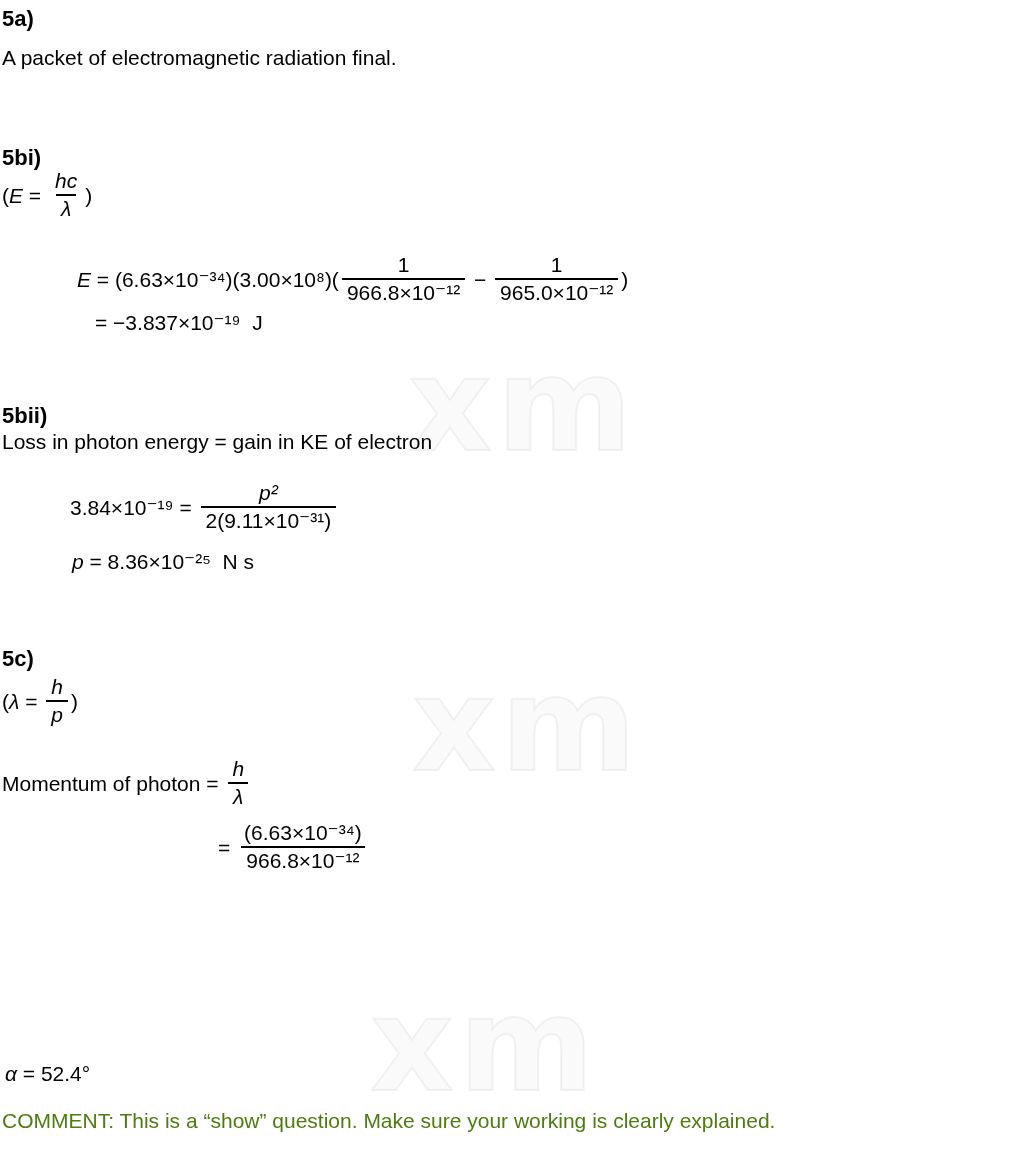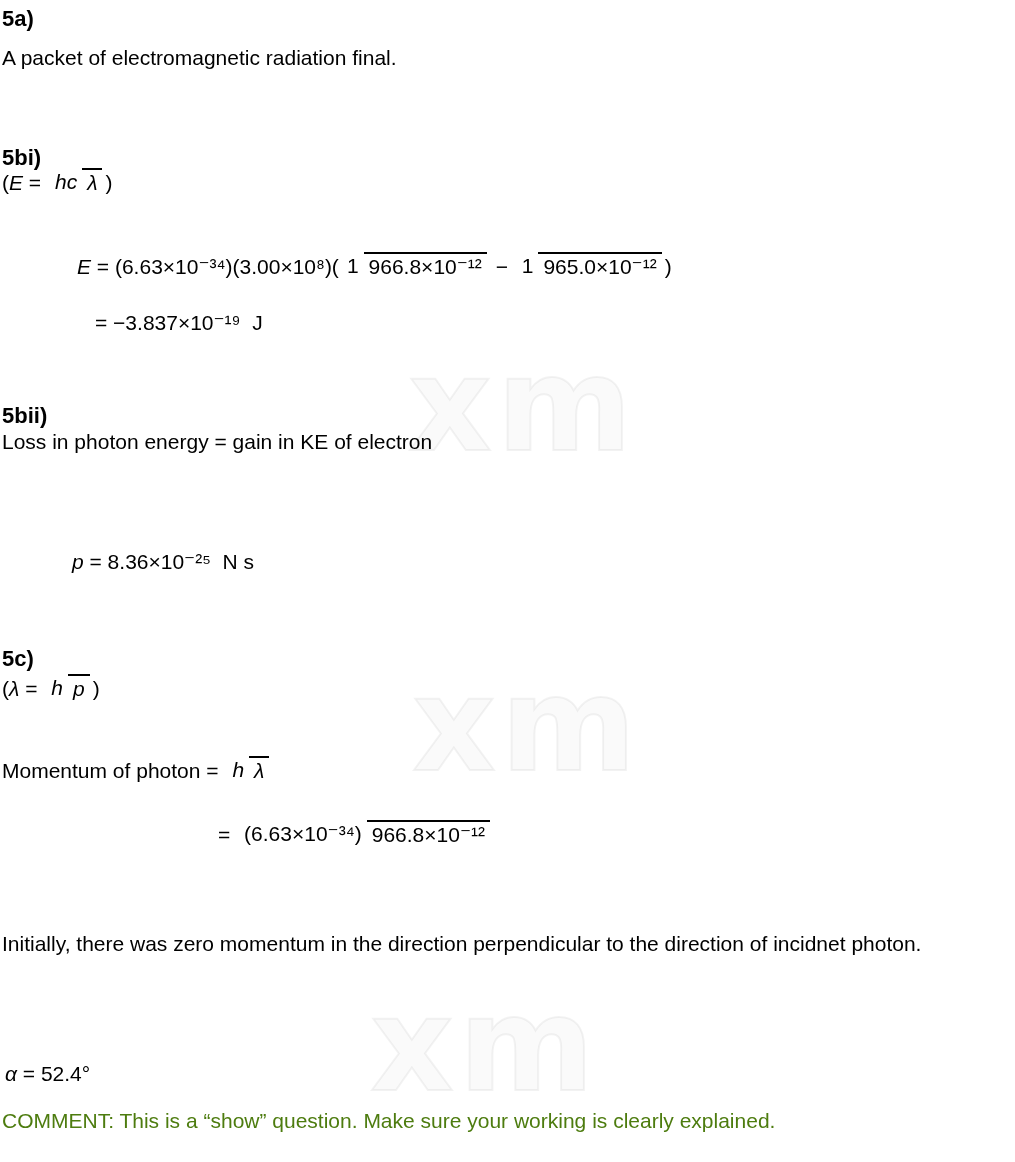--- a/index.html
+++ b/index.html
@@ -27,21 +27,21 @@
   }
   .mrow{
     position:absolute;
     display:flex;
     align-items:center;
     white-space:pre;
     line-height:1.2;
   }
   .frac{
     display:inline-flex;
-    flex-direction:row;
+    flex-direction:column;
     align-items:center;
     text-align:center;
     margin:0 3px;
     line-height:1.25;
   }
   .frac .num{padding:0 5px;}
   .frac .den{border-top:2px solid #000;padding:0 5px;}
   .it{font-style:italic;}
   .comment{color:#4d7c0f;}
   .wm{
@@ -95,20 +95,27 @@
       <span class="den">965.0×10⁻¹²</span>
     </span>
     <span>)</span>
   </div>
 
   <div class="line" style="top:311px;left:95px">= −3.837×10⁻¹⁹  J</div>
 
   <div class="h" style="top:403px">5bii)</div>
   <div class="line" style="top:430px;left:2px">Loss in photon energy = gain in KE of electron</div>
 
+  <div class="mrow" style="top:480px;left:70px">
+    <span>3.84×10⁻¹⁹ = </span>
+    <span class="frac">
+      <span class="num it">p²</span>
+      <span class="den">2(9.11×10⁻³¹)</span>
+    </span>
+  </div>
 
   <div class="line" style="top:550px;left:72px"><span class="it">p</span><span> = 8.36×10⁻²⁵  N s</span></div>
 
   <div class="h" style="top:646px">5c)</div>
 
   <div class="mrow" style="top:674px;left:2px">
     <span>(</span>
     <span class="it">λ</span>
     <span> = </span>
     <span class="frac">
@@ -129,20 +136,19 @@
 
   <div class="mrow" style="top:820px;left:218px">
     <span>= </span>
     <span class="frac">
       <span class="num">(6.63×10⁻³⁴)</span>
       <span class="den">966.8×10⁻¹²</span>
     </span>
   </div>
 
 
-  <div class="line" style="top:932px;left:2px">Initially, there was zero momentum in the direction perpendicular to the direction of incidnet photon.</div>
 
 
   <div class="line" style="top:1062px;left:5px"><span class="it">α</span><span> = 52.4°</span></div>
 
   <div class="line comment" style="top:1109px;left:2px">COMMENT: This is a “show” question. Make sure your working is clearly explained.</div>
 
 </div>
 
 </body></html>

